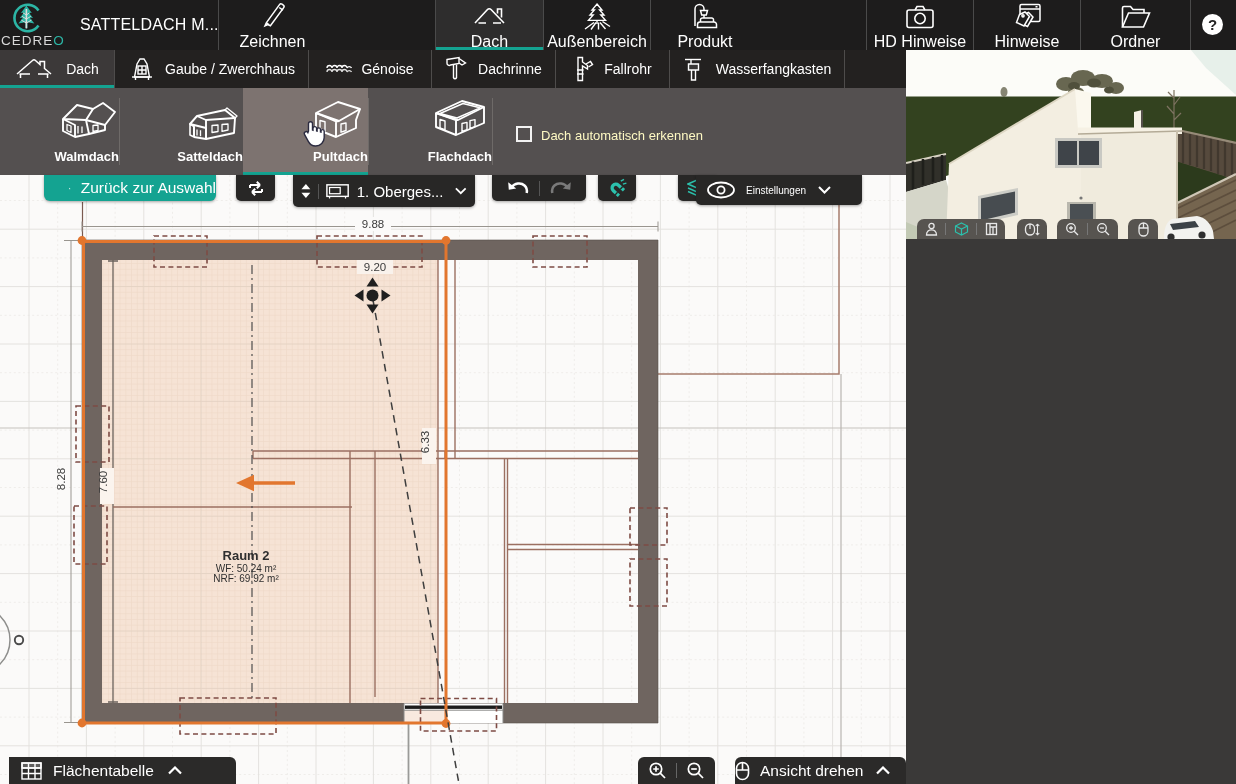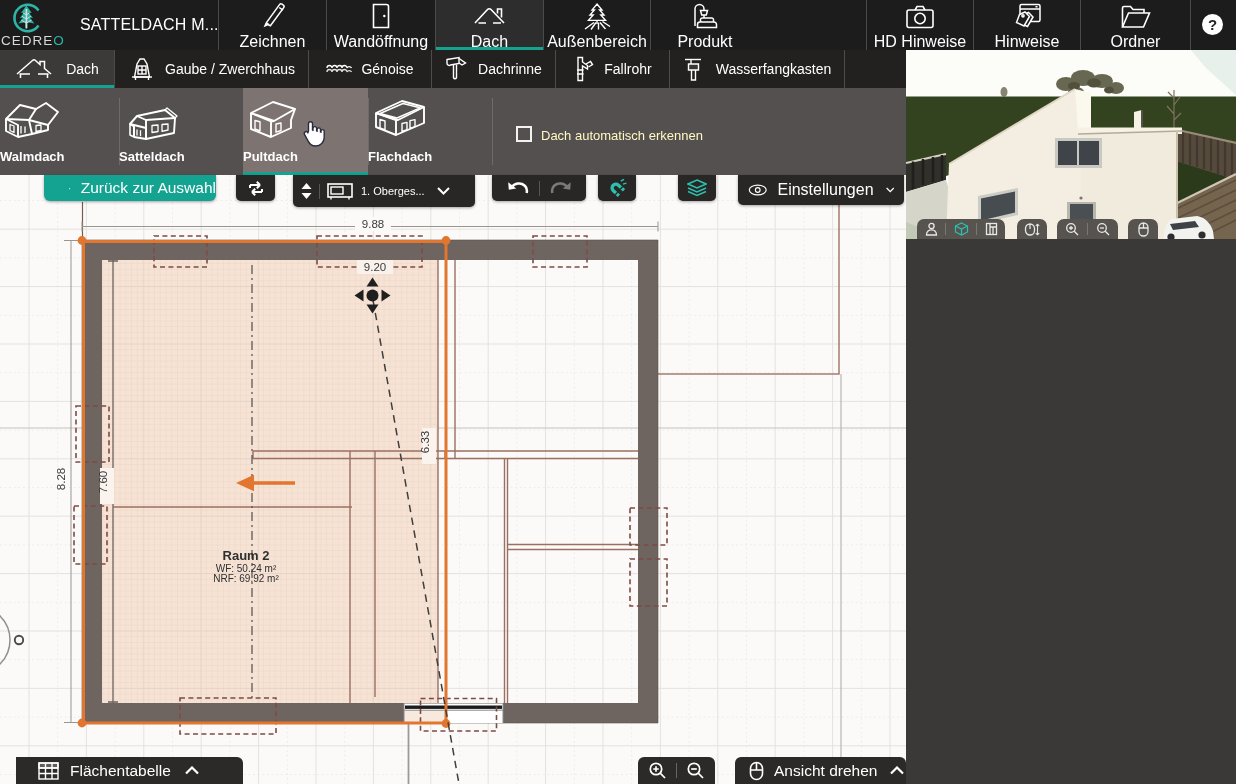--- a/index.html
+++ b/index.html
@@ -17,43 +17,43 @@
 #sep-last{position:absolute;left:1190px;top:0;height:50px;border-left:1px solid #4a4a4a}
 
 #tabs{position:absolute;left:0;top:50px;width:906px;height:38px;background:#232120;display:flex}
 .tab{position:relative;height:38px;display:flex;align-items:center;justify-content:center;color:#fff;font-size:14px;border-right:1px solid #4e4c4b}
 .tab .ti{margin-right:9px;display:flex}
 .tab.sel{background:#3c3939}
 .tab.sel:after{content:"";position:absolute;left:0;bottom:0;width:100%;height:3px;background:#14a391}
 .tab:last-child{border-right:1px solid #4e4c4b}
 
 #row3{position:absolute;left:0;top:88px;width:906px;height:87px;background:#545050;color:#fff}
-.r3{position:absolute;top:0;height:87px;display:flex;flex-direction:column;align-items:flex-start}
+.r3{position:absolute;top:0;height:87px;display:flex;flex-direction:column;align-items:flex-end}
 .r3 .r3i{height:62px;display:flex;align-items:center;justify-content:center}
 .r3 .r3l{font-size:13px;font-weight:bold;line-height:13px}
 .r3.sel{background:#7d7370}
 .r3.sel:after{content:"";position:absolute;left:0;bottom:0;width:100%;height:3px;background:#14a391}
 .r3sep{position:absolute;top:10px;height:67px;border-left:1px solid #6e6a68}
 #chk{position:absolute;left:516px;top:38px;width:16px;height:16px;border:2px solid #f2f2f2;background:transparent}
 #chklbl{position:absolute;left:541px;top:40px;font-size:13px;color:#fef9c3;white-space:nowrap}
 
 #canvas{position:absolute;left:0;top:175px;width:906px;height:609px;background:#fbfaf9}
 
 .fbtn{position:absolute;background:#282726;border-radius:0 0 5px 5px;color:#fff;display:flex;align-items:center;box-shadow:0 1px 3px rgba(0,0,0,.35)}
 #btn-back{left:44px;top:0;width:172px;height:26px;background:#14a391;border-radius:0 0 6px 6px;justify-content:flex-start;padding-left:25px;font-size:15.5px;white-space:nowrap}
 #btn-swap{left:236px;top:0;width:39px;height:26px;justify-content:center}
-#btn-floor{left:293px;top:0;width:182px;height:26px;padding:16px 8px;font-size:11px}
+#btn-floor{left:293px;top:0;width:182px;height:26px;padding:16px 8px;font-size:15px}
 #btn-undo{left:492px;top:0;width:94px;height:26px;justify-content:center}
 #btn-mag{left:598px;top:0;width:38px;height:26px;justify-content:center}
 #btn-lay{left:678px;top:0;width:38px;height:26px;justify-content:center}
-#btn-set{left:738px;top:0;width:166px;height:26px;padding:15px 10px;font-size:16px}
+#btn-set{left:696px;top:0;width:166px;height:26px;padding:15px 10px;font-size:10px}
 .bbtn{position:absolute;background:#2b2a29;color:#fff;display:flex;align-items:center;border-radius:6px 6px 0 0;font-size:15.5px}
-#btn-flaeche{left:16px;top:582px;width:227px;height:27px;border-radius:0 6px 0 0;padding-left:22px}
+#btn-flaeche{left:9px;top:582px;width:227px;height:27px;border-radius:0 6px 0 0;padding-left:12px}
 #btn-zoom{left:638px;top:582px;width:77px;height:27px;justify-content:center}
-#btn-rot{left:735px;top:582px;width:171px;height:27px;padding-left:14px}
+#btn-rot{left:735px;top:582px;width:171px;height:27px;}
 
 #right{position:absolute;left:906px;top:50px;width:330px;height:734px;background:#3a3938}
 #photo{position:absolute;left:0;top:0;width:330px;height:189px}
 .pgrp{position:absolute;background:#575450;border-radius:7px 7px 0 0;display:flex;align-items:center;justify-content:space-evenly;height:20px;top:169px}
 </style></head>
 <body>
 <div id="app">
 
 <div id="topbar">
  <div id="logo">
@@ -70,29 +70,20 @@
  <div id="title">SATTELDACH M...</div>
  <div class="m-item" style="left:218px;width:108px">
         <div class="mi">
   <svg width="28" height="28" viewBox="0 0 28 28" fill="none" stroke="#fff" stroke-width="1.5">
    <path d="M8 23.5 L5 24.8 L6.3 21.8 L19.5 3.6 A1.8 1.8 0 0 1 22 3.2 L23.3 4.1 A1.8 1.8 0 0 1 23.7 6.6 L10.4 24.8 Z" transform="translate(1,-1)"></path>
    <path d="M19.2 6.5 L23 9.2" transform="translate(1,-1)"></path>
    <path d="M6.3 21.8 L9.2 23.9" transform="translate(1,-1)"></path>
   </svg>
         </div>
         <div class="ml">Zeichnen</div>
-      </div>
- <div class="m-item" style="left:326px;width:109px">
-        <div class="mi">
-  <svg width="26" height="28" viewBox="0 0 26 28" fill="none" stroke="#fff" stroke-width="1.6">
-   <path d="M5.5 2.5 H18.5 A2 2 0 0 1 20.5 4.5 V25.5 H5.5 Z"></path>
-   <circle cx="16.3" cy="14" r="1.2" fill="#fff" stroke="none"></circle>
-  </svg>
-        </div>
-        <div class="ml">Wandöffnung</div>
       </div>
  <div class="m-item sel" style="left:435px;width:108px">
         <div class="mi">
   <svg width="34" height="26" viewBox="0 0 34 26" fill="none" stroke="#fff" stroke-width="1.6">
    <path d="M2 19 L14.5 5.5 A2.4 2.4 0 0 1 18 5.5 L31 19"></path>
    <path d="M24.5 9.5 V5 H28.5 V13.5"></path>
    <path d="M5.5 19 H13 M20 19 H28"></path>
   </svg>
         </div>
         <div class="ml">Dach</div>

